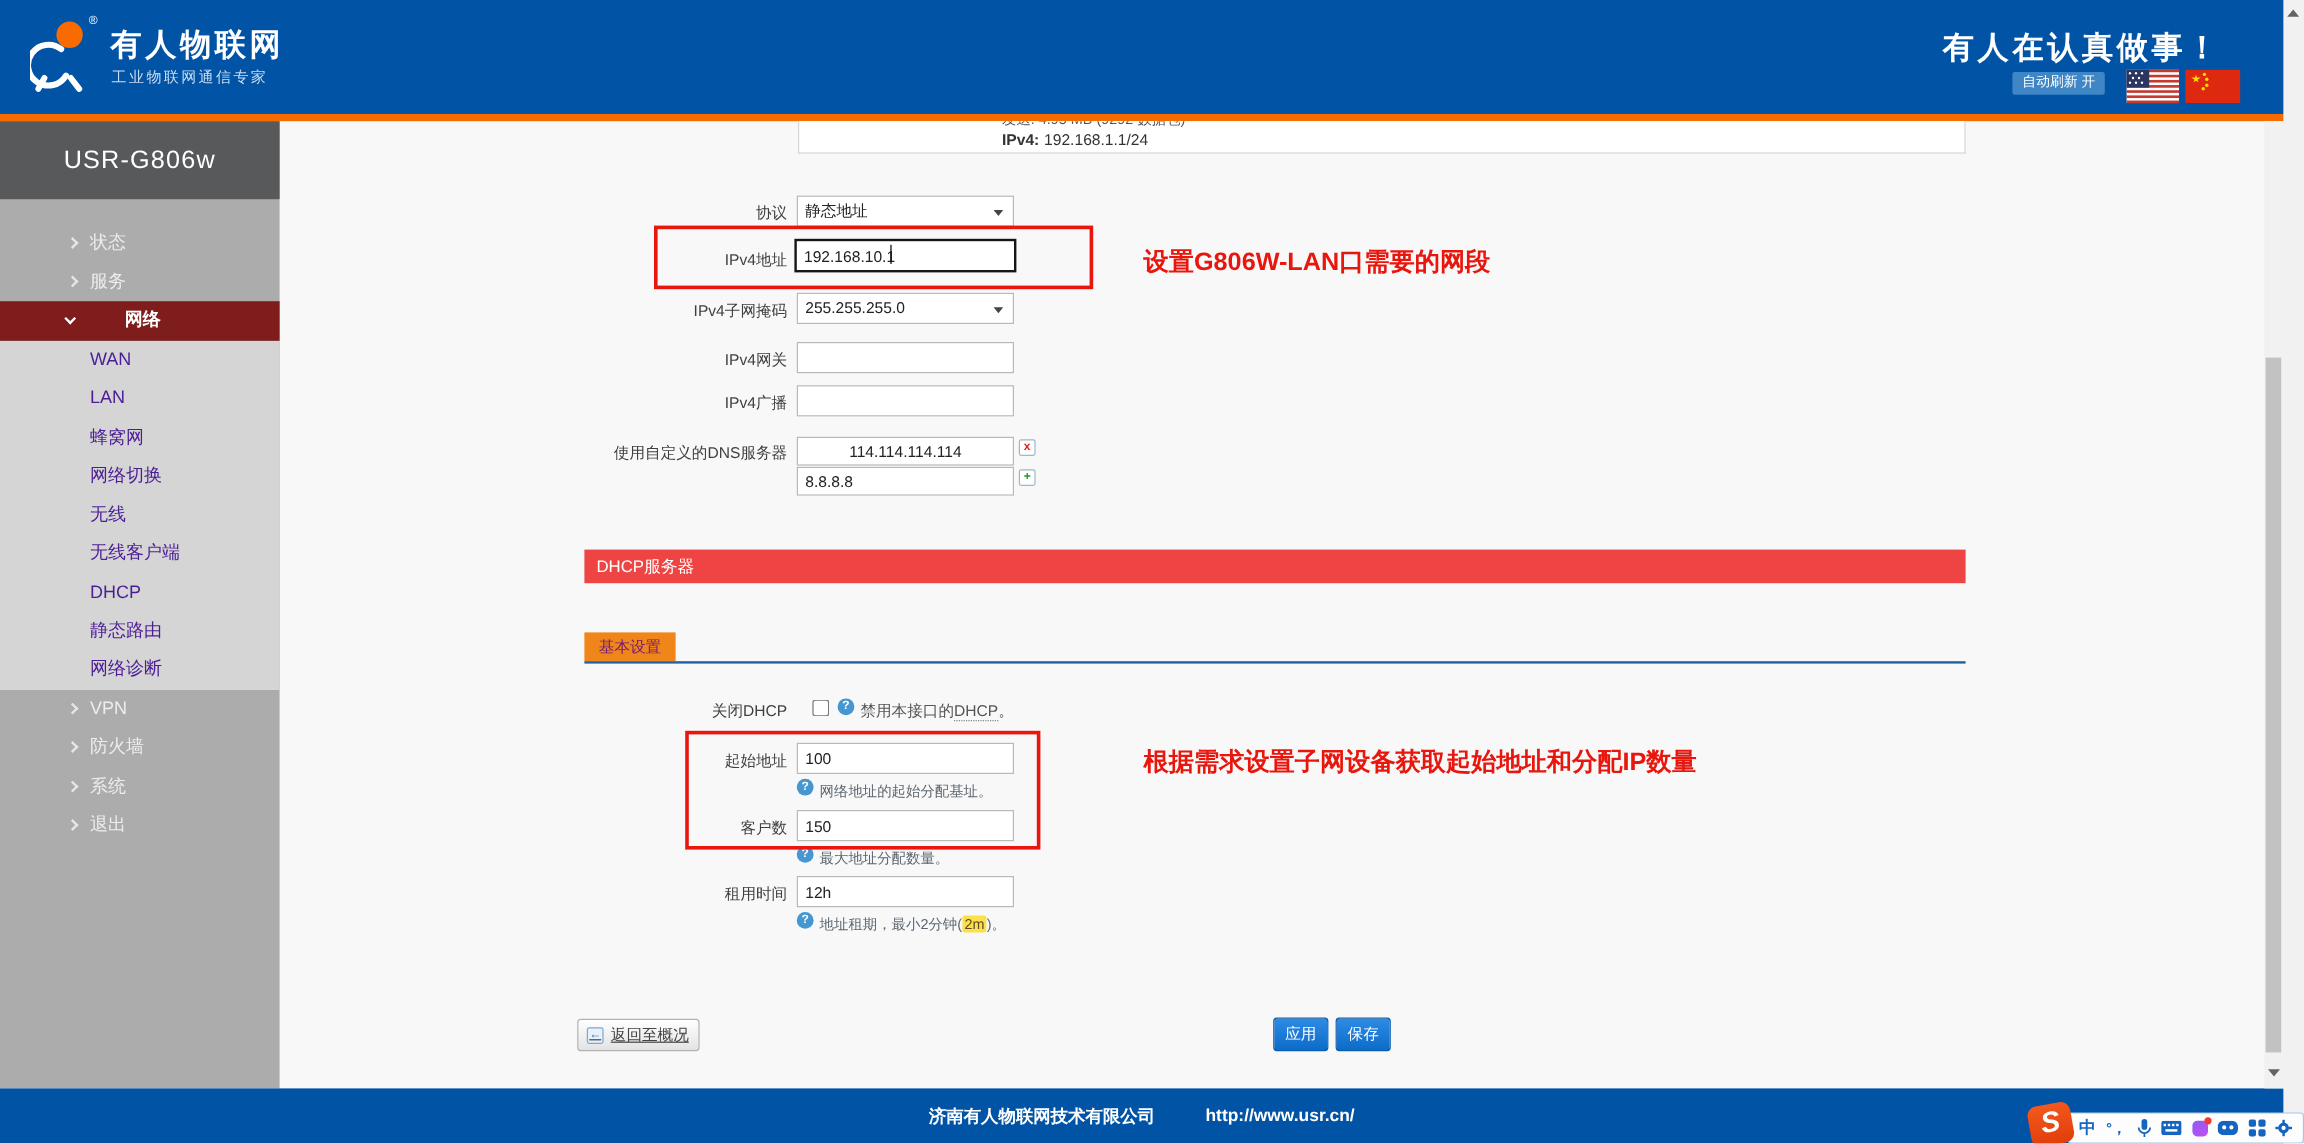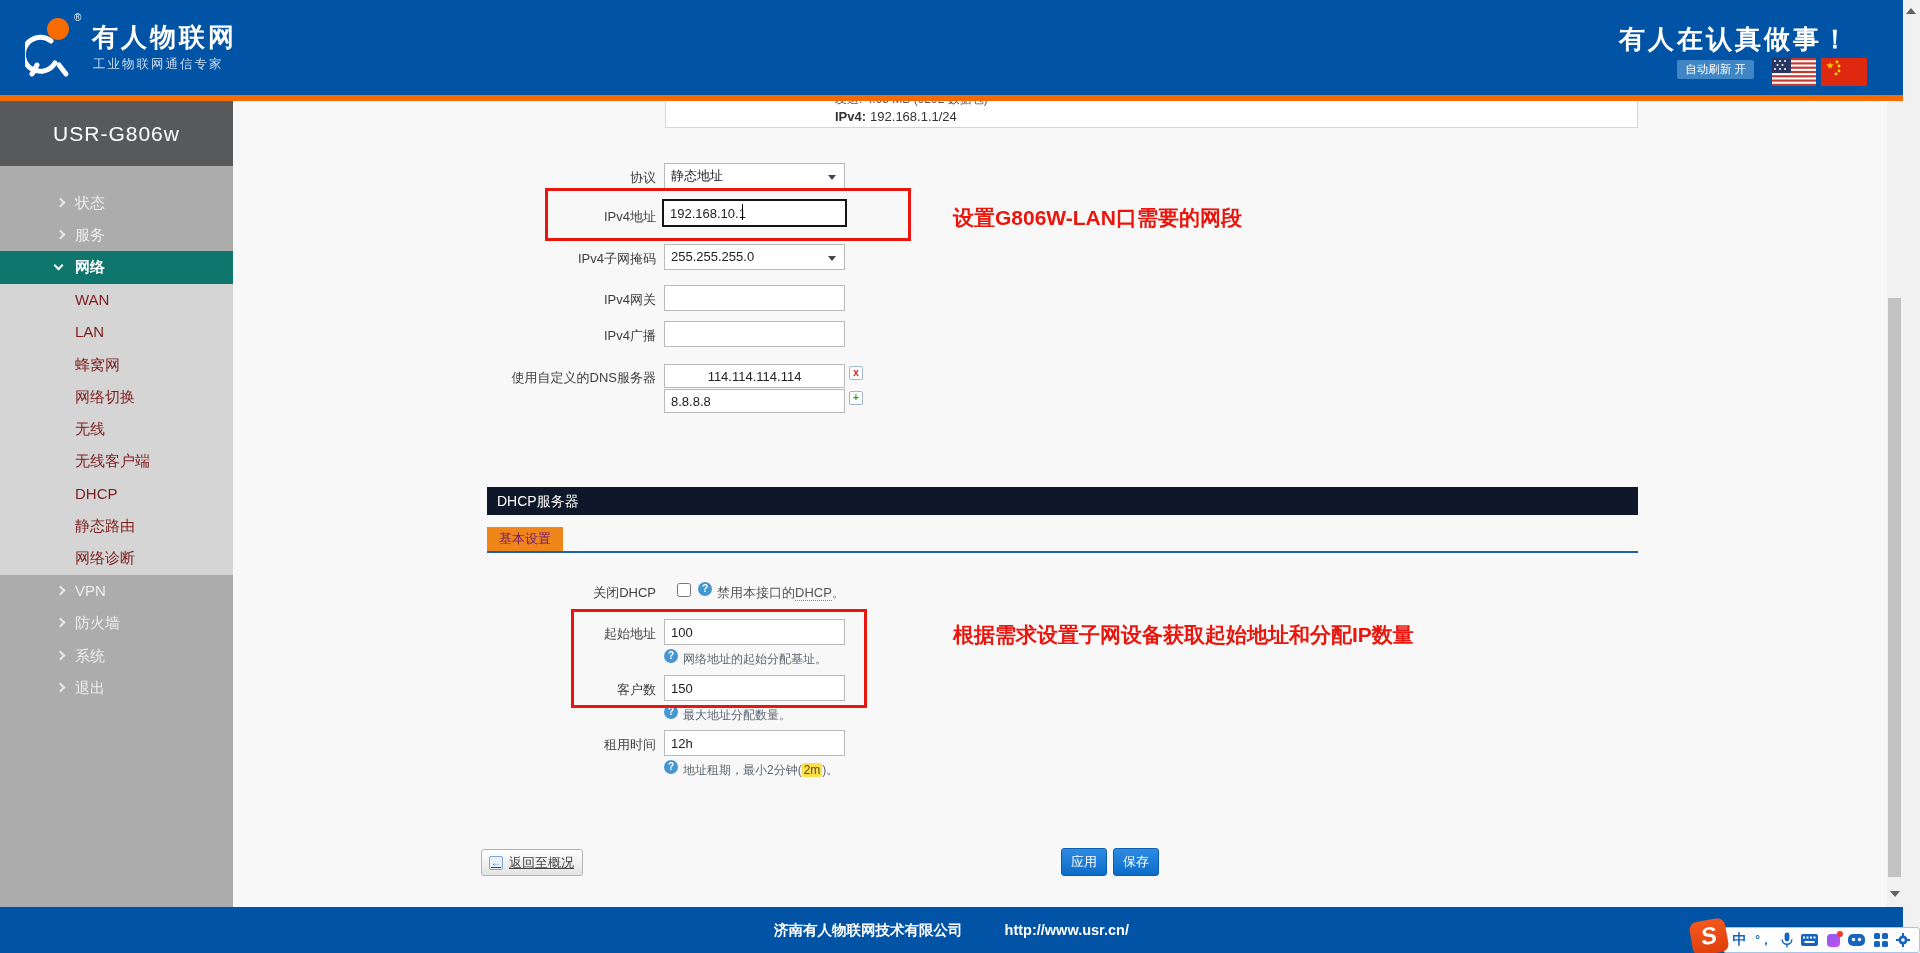--- a/index.html
+++ b/index.html
@@ -18,22 +18,22 @@
   .flag{position:absolute;top:58px;cursor:pointer;}
   .flag-us{right:87px;}
   .flag-cn{right:36px;}
 
   
   .sidebar{position:absolute;left:0;top:101px;width:233px;height:806px;background:#acacac;}
   .device-band{position:absolute;left:0;top:0;width:233px;height:65px;background:#58595b;color:#fff;font-size:21px;text-align:center;line-height:65px;letter-spacing:1px;}
   .nav-subpanel{position:absolute;left:0;top:183px;width:233px;height:291px;background:#d5d5d5;}
   .nav-top{position:absolute;left:0;width:233px;height:32px;line-height:32px;color:#ededed;font-size:15px;cursor:pointer;}
   .nav-top .nav-label{margin-left:75px;}
-  .nav-active{background:#0f766e;color:#fff;font-weight:bold;}
-  .nav-sub{position:absolute;left:0;width:250px;height:32px;line-height:32px;color:#7f1d1d;font-size:15px;padding-left:75px;cursor:pointer;}
+  .nav-active{background:#7f1d1d;color:#fff;font-weight:bold;padding-left:29px;}
+  .nav-sub{position:absolute;left:0;width:250px;height:32px;line-height:32px;color:#4c1d95;font-size:15px;padding-left:75px;cursor:pointer;}
   .chev{position:absolute;display:inline-block;width:7px;height:7px;}
   .chev-r{left:57px;top:12px;border-right:2px solid #e6e6e6;border-top:2px solid #e6e6e6;transform:rotate(45deg);}
   .chev-d{left:55px;top:11px;border-right:2px solid #fff;border-bottom:2px solid #fff;transform:rotate(45deg);}
 
   
   .status-panel{position:absolute;left:665px;top:101px;width:973px;height:27px;background:#fff;border:1px solid #d6d6d6;border-top:none;overflow:hidden;padding-left:169px;}
   .status-clip{margin-top:-10px;font-size:12px;color:#555;height:14px;}
   .status-ipv4{margin-top:4px;font-size:13px;color:#333;}
   .status-ipv4 b{margin-right:4px;}
 
@@ -52,21 +52,21 @@
   .codebit{background:#fde047;border-radius:2px;padding:0 2px;color:#5a4a32;}
   .dnsico{position:absolute;left:849px;width:14px;height:14px;background:#fff;border:1px solid #9db7cc;font-size:10px;font-weight:bold;text-align:center;line-height:12px;cursor:pointer;border-radius:2px;}
   .dns-del{color:#e02020;}.dns-del:after{content:"x";}
   .dns-add{color:#1e9e1e;}.dns-add:after{content:"+";}
 
   
   .redbox{position:absolute;border:3px solid #e8160c;pointer-events:none;z-index:6;}
   .rednote{position:absolute;color:#e8160c;font-size:21px;font-weight:bold;z-index:6;}
 
   
-  .sec-bar{position:absolute;left:487px;top:487px;width:1151px;height:28px;background:#0f172a;color:#fff;font-size:14px;line-height:28px;padding-left:10px;}
+  .sec-bar{position:absolute;left:487px;top:458px;width:1151px;height:28px;background:#ef4444;color:#fff;font-size:14px;line-height:28px;padding-left:10px;}
   .tab{position:absolute;left:487px;top:527px;height:24px;line-height:24px;padding:0 12px;background:#f08519;color:#701a75;font-size:13px;cursor:pointer;}
   .tab-line{position:absolute;left:487px;top:551px;width:1151px;height:2px;background:#1f61a6;}
   .chk{position:absolute;left:677px;top:583px;width:14px;height:14px;margin:0;cursor:pointer;}
 
   
   .btn-blue{position:absolute;width:46px;height:28px;background:linear-gradient(#2f8be4,#0b6cc8);border:1px solid #0a5cae;border-radius:3px;color:#fff;font-size:13px;text-align:center;line-height:26px;cursor:pointer;}
   .btn-back{position:absolute;left:481px;top:849px;width:102px;height:27px;background:linear-gradient(#ffffff,#e3e3e3);border:1px solid #b2b2b2;border-radius:3px;font-size:13px;color:#444;display:flex;align-items:center;gap:6px;padding-left:7px;cursor:pointer;text-decoration:underline;}
   .backico{width:14px;height:14px;background:#e8f1fa;border:1px solid #7ea7cf;color:#2a6fb8;font-size:10px;line-height:12px;text-align:center;border-radius:2px;}
   .backico:after{content:"\2190";}
 

